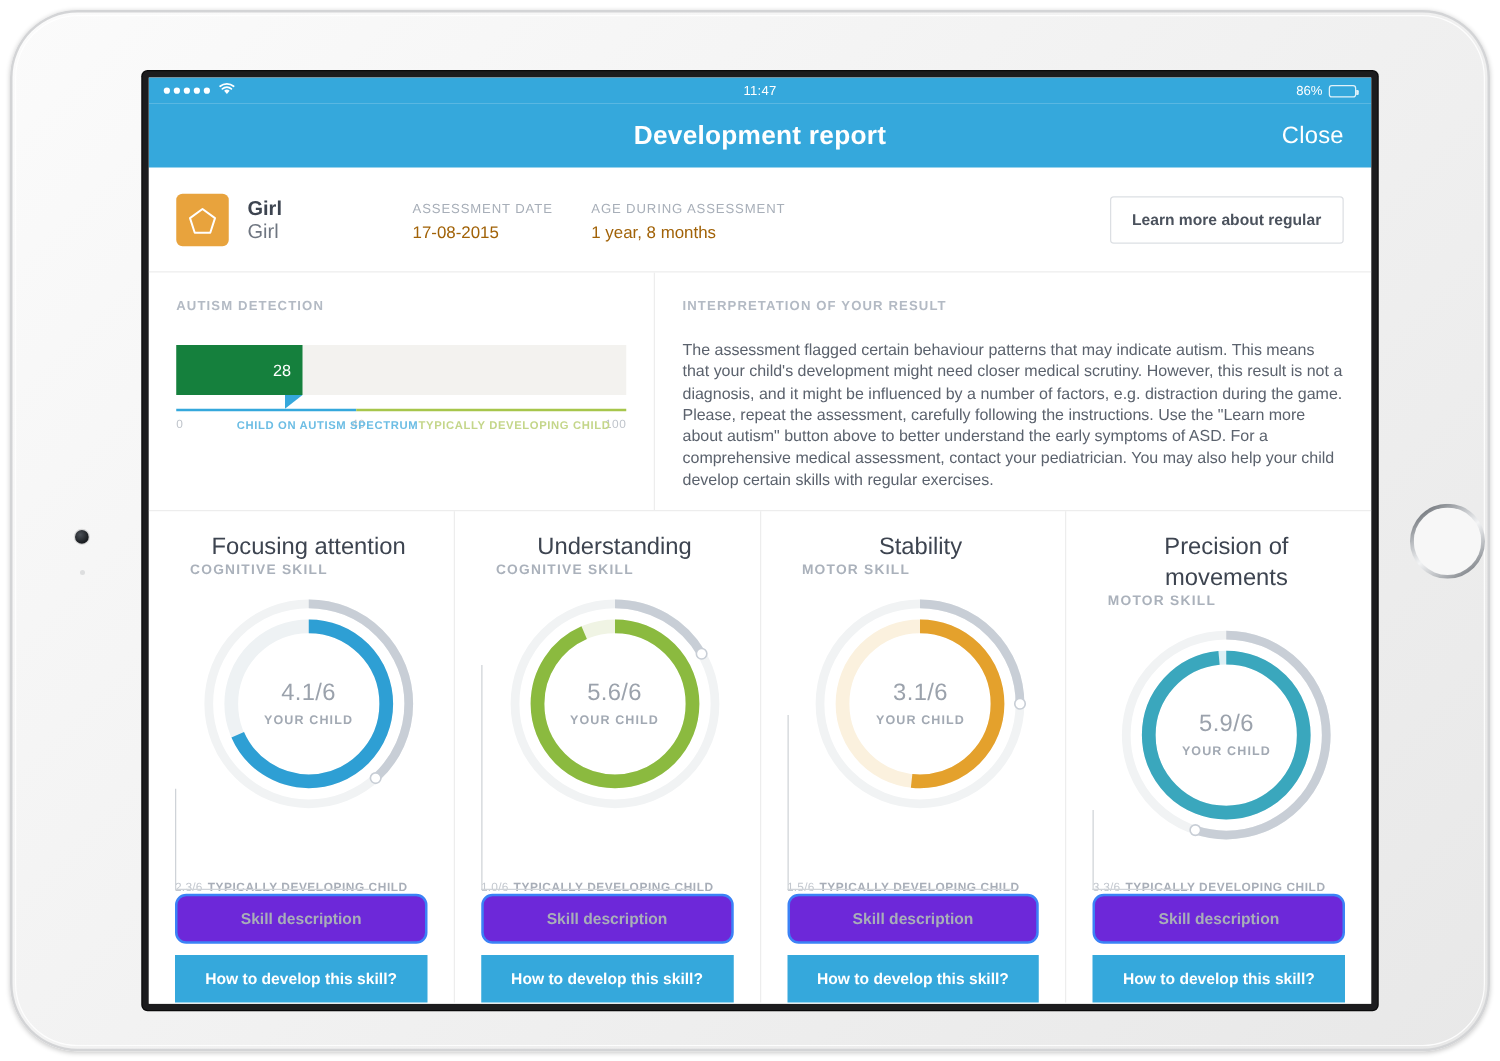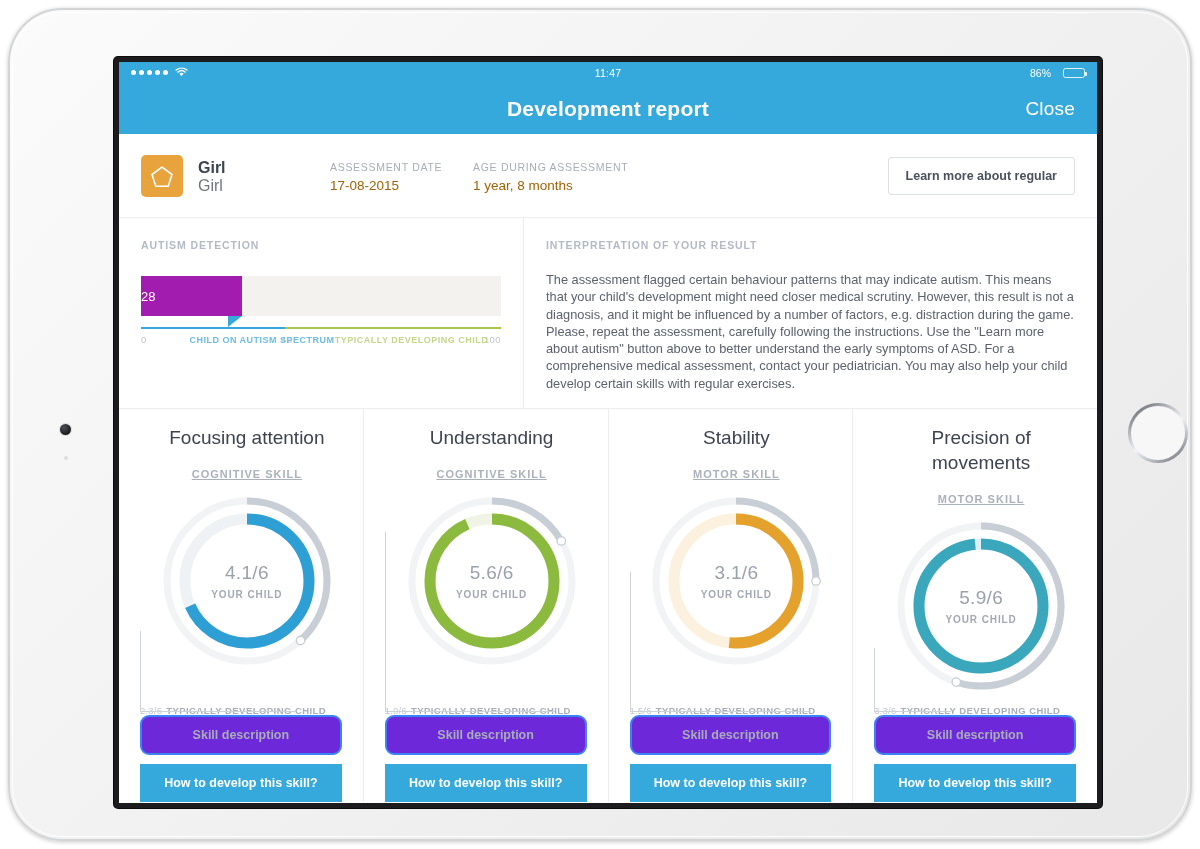--- a/index.html
+++ b/index.html
@@ -70,21 +70,21 @@
     color: #ffffff; font-size: 10px;
   }
   #signal-dots { display: flex; gap: 3px; align-items: center; }
   #signal-dots i { width: 5px; height: 5px; border-radius: 50%; background: #fff; display: block; }
   #wifi-icon { margin-left: 7px; display: block; }
   #status-time {
     position: absolute; left: 0; right: 0; text-align: center;
     font-size: 10.5px; letter-spacing: .2px;
   }
   #status-right {
-    margin-left: auto; display: flex; align-items: center; gap: 12px;
+    margin-left: auto; display: flex; align-items: center; gap: 5px;
     font-size: 10.5px; z-index: 2;
   }
   #battery-shell {
     width: 22px; height: 10px; border: 1px solid rgba(255,255,255,.85);
     border-radius: 2.5px; position: relative; padding: 1px;
   }
   #battery-shell::after {
     content: ""; position: absolute; right: -3px; top: 3px;
     width: 2px; height: 4px; border-radius: 0 1px 1px 0;
     background: rgba(255,255,255,.85);
@@ -152,22 +152,22 @@
     font-size: 10.5px; font-weight: bold; color: #b3bac4;
     letter-spacing: .9px; text-transform: uppercase; line-height: 14px;
   }
 
   #detection-bar-wrap { margin-top: 24px; position: relative; }
   #detection-track {
     height: 40px; background: #f3f2ef; width: 100%; position: relative;
   }
   #detection-fill {
     position: absolute; left: 0; top: 0; height: 100%;
-    width: 31%; background: #a21caf;
-    display: flex; align-items: center; 
+    width: 31%; background: #15803d;
+    display: flex; align-items: center; justify-content: flex-end;
   }
   #detection-value {
     color: #ffffff; font-size: 13px; padding-right: 9px;
   }
   #detection-pointer {
     position: absolute; left: 31%; top: 40px;
     width: 0; height: 0; transform: translateX(-14px);
     border-left: 14px solid #35a8dc;
     border-bottom: 11px solid transparent;
   }
@@ -202,24 +202,23 @@
   .skill-card {
     flex: 1 1 0; padding: 16px 21px 0 33px;
     border-right: 1px solid #ededed; position: relative;
   }
   .skill-card:last-child { border-right: none; }
   .skill-title {
     text-align: center; font-size: 19px; color: #3d4450;
     line-height: 25px; font-weight: normal;
   }
   .skill-subtitle {
-    text-align: center; font-size: 11px; font-weight: bold;
+    font-size: 11px; font-weight: bold;
     color: #aab1bb; letter-spacing: 1px; text-transform: uppercase;
-    margin-top: 18px;
-    text-decoration: underline;
+    margin-top: 0;
   }
 
   .donut-wrap {
     position: relative; width: 100%; height: 178px; margin-top: 12px;
   }
   .donut { position: absolute; left: 50%; top: 0; transform: translateX(-50%); }
   .donut-center {
     position: absolute; left: 50%; top: 89px; transform: translate(-50%,-50%);
     text-align: center; width: 120px;
   }

